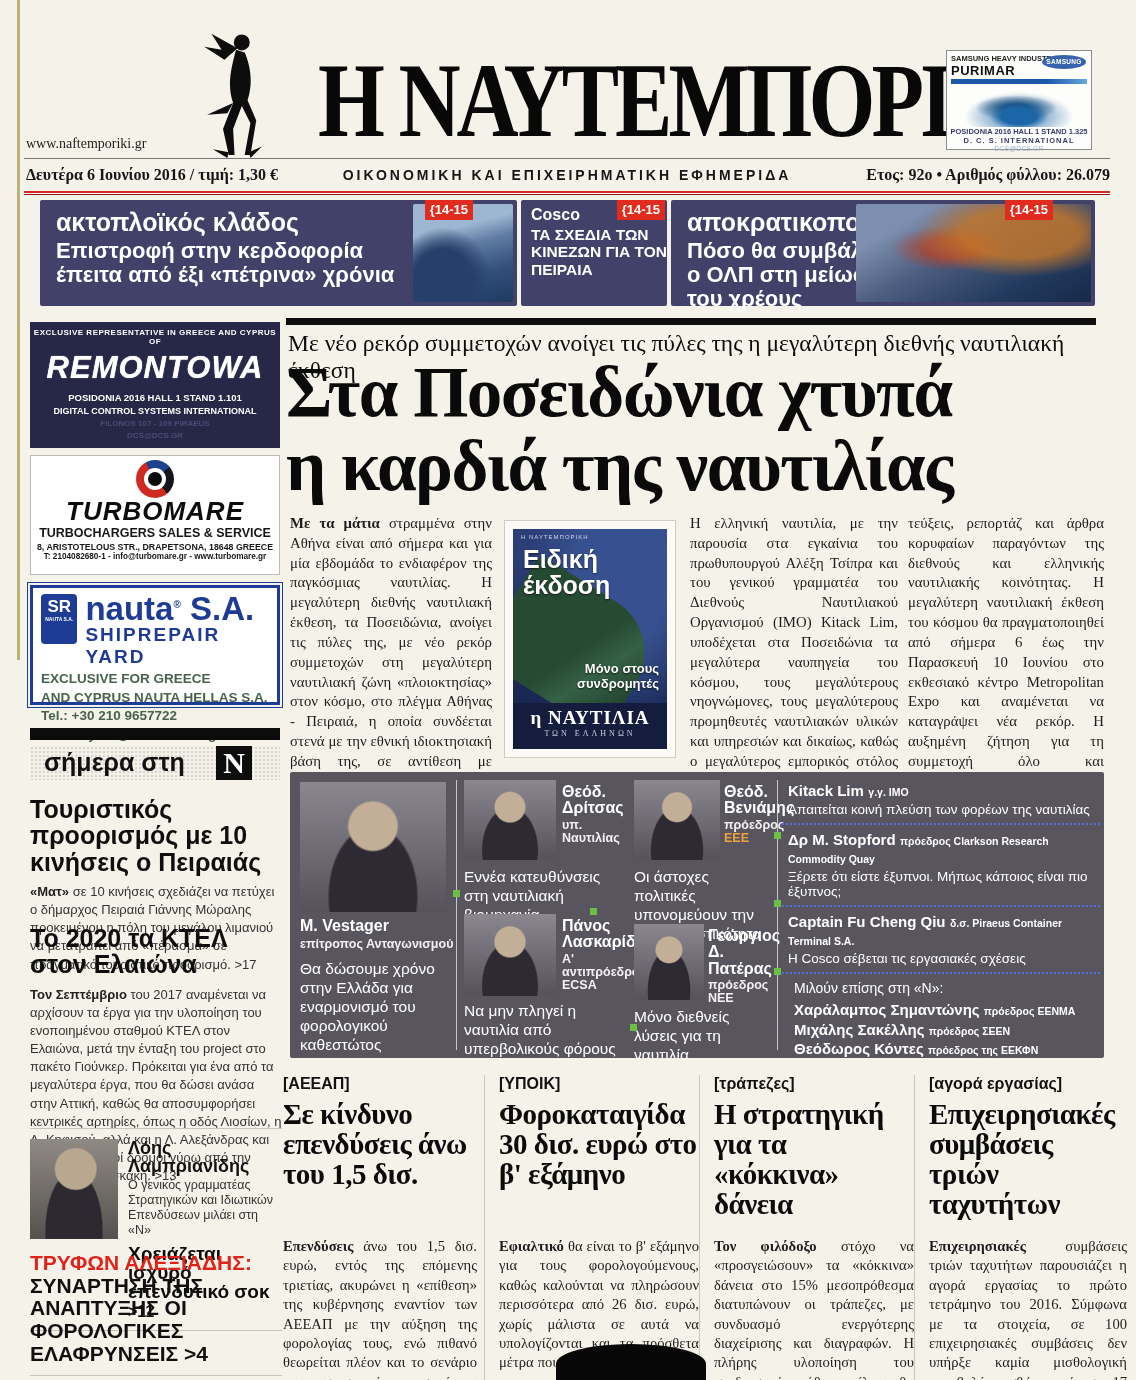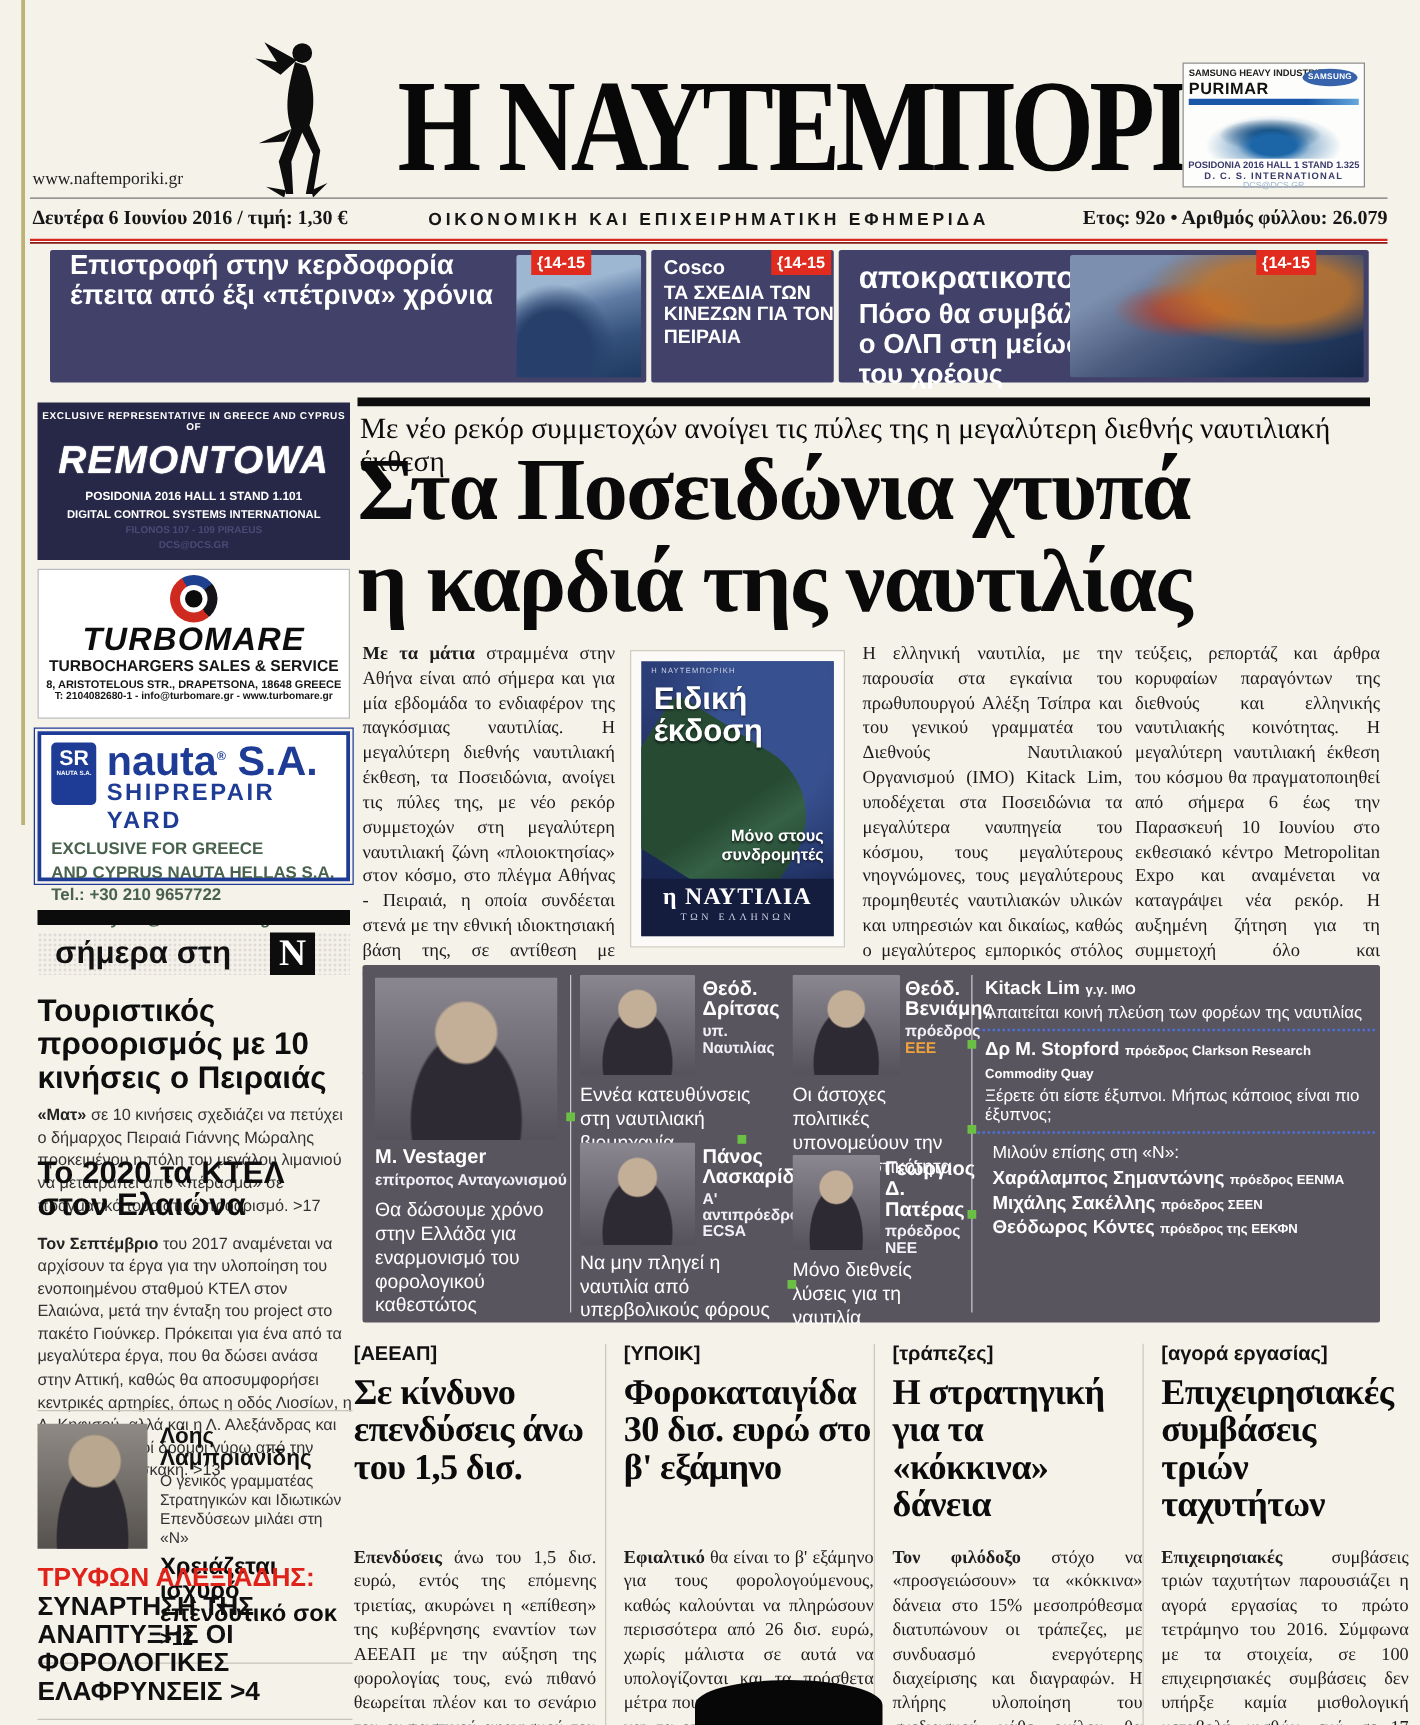--- a/index.html
+++ b/index.html
@@ -203,20 +203,21 @@
   <div class="mast-rule"></div>
   <div class="date-row">
     <span class="date-left">Δευτέρα 6 Ιουνίου 2016 / τιμή: 1,30 €</span>
     <span class="date-center">ΟΙΚΟΝΟΜΙΚΗ ΚΑΙ ΕΠΙΧΕΙΡΗΜΑΤΙΚΗ ΕΦΗΜΕΡΙΔΑ</span>
     <span class="date-right">Ετος: 92ο  •  Αριθμός φύλλου: 26.079</span>
   </div>
   <div class="red-rule"></div>
 </div>
 
 <div class="teaser t1">
+  <div class="kick">ακτοπλοϊκός κλάδος</div>
   <div class="ttl" style="width:360px;">Επιστροφή στην κερδοφορία έπειτα από έξι «πέτρινα» χρόνια</div>
   <div class="tphoto"></div>
   <div class="badge">{14-15</div>
 </div>
 <div class="teaser t2">
   <div class="kick">Cosco</div>
   <div class="ttl">ΤΑ ΣΧΕΔΙΑ ΤΩΝ ΚΙΝΕΖΩΝ ΓΙΑ ΤΟΝ ΠΕΙΡΑΙΑ</div>
   <div class="badge">{14-15</div>
 </div>
 <div class="teaser t3">
@@ -372,20 +373,24 @@
 
   <div class="panel-right">
     <div class="qrow">
       <div><span class="qname">Kitack Lim</span> <span class="qtitle">γ.γ. ΙΜΟ</span></div>
       <div class="qtext">Απαιτείται κοινή πλεύση των φορέων της ναυτιλίας</div>
     </div>
     <div class="qrow">
       <div><span class="qname">Δρ M. Stopford</span> <span class="qtitle">πρόεδρος Clarkson Research Commodity Quay</span></div>
       <div class="qtext">Ξέρετε ότι είστε έξυπνοι. Μήπως κάποιος είναι πιο έξυπνος;</div>
     </div>
+    <div class="qrow">
+      <div><span class="qname">Captain Fu Cheng Qiu</span> <span class="qtitle">δ.σ. Piraeus Container Terminal S.A.</span></div>
+      <div class="qtext">Η Cosco σέβεται τις εργασιακές σχέσεις</div>
+    </div>
     <div class="also">
       <div class="ahead">Μιλούν επίσης  στη «Ν»:</div>
       <div class="aname"><span>Χαράλαμπος Σημαντώνης</span> <span class="atitle">πρόεδρος ΕΕΝΜΑ</span></div>
       <div class="aname"><span>Μιχάλης Σακέλλης</span> <span class="atitle">πρόεδρος ΣΕΕΝ</span></div>
       <div class="aname"><span>Θεόδωρος Κόντες</span> <span class="atitle">πρόεδρος της ΕΕΚΦΝ</span></div>
     </div>
   </div>
 
   <div class="gsq" style="left:163px;top:118px;"></div>
   <div class="gsq" style="left:300px;top:136px;"></div>

